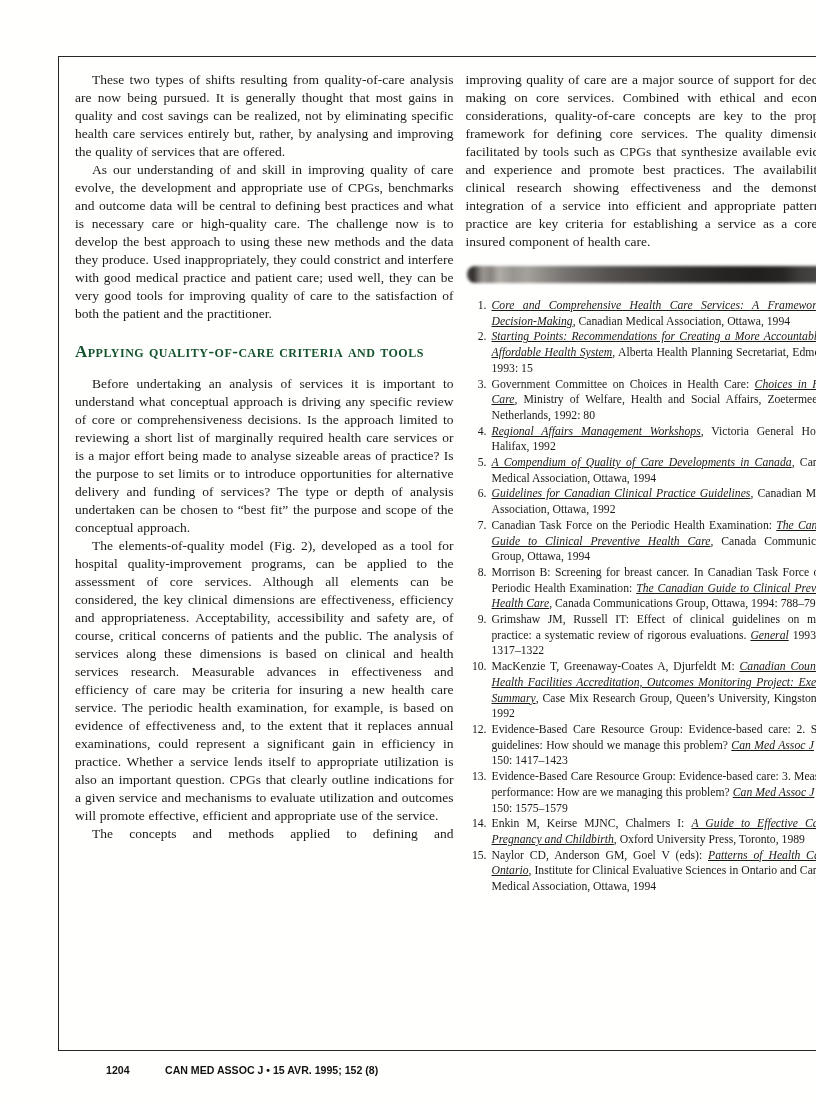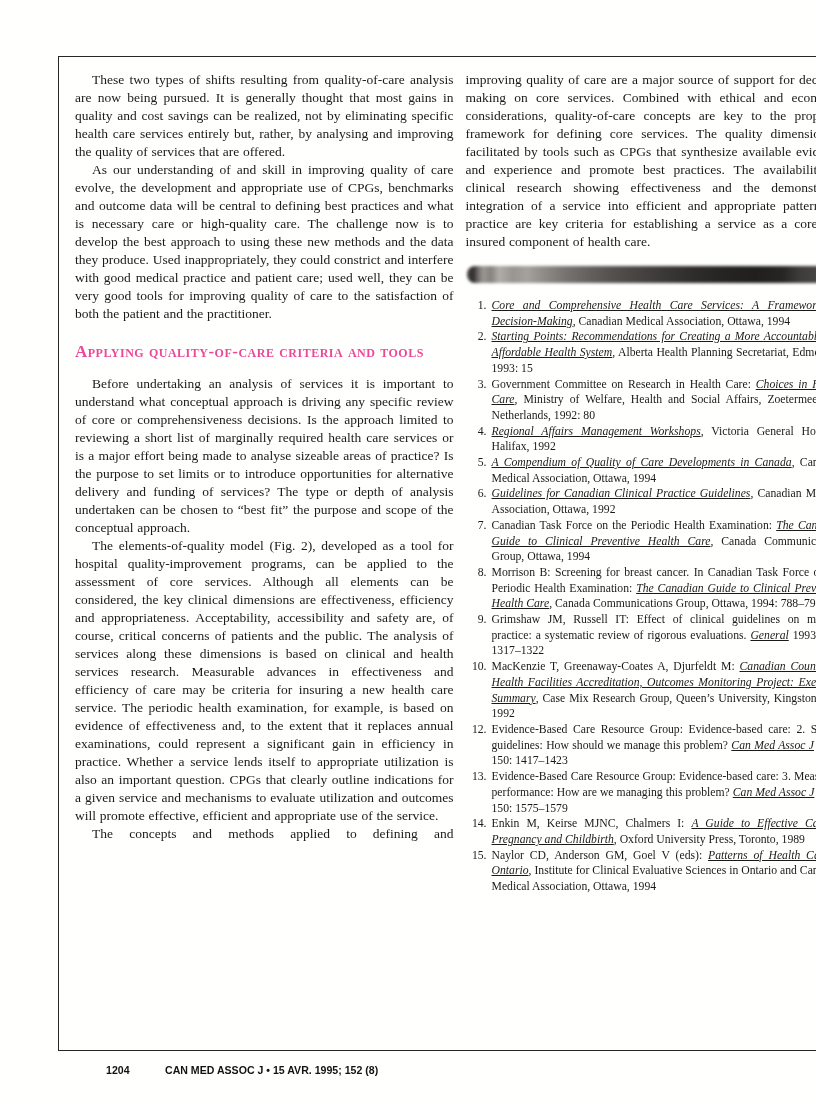--- a/index.html
+++ b/index.html
@@ -14,21 +14,21 @@
   }
   .col { flex:1 1 0; min-width:0; }
   p.body-para {
     margin:0; font-size:13.5px; line-height:18px; text-align:justify;
     word-spacing:0.4px;
   }
   .indent { text-indent:17px; }
   .fill-last { text-align-last:justify;font-family:Liberation Serif, serif; }
   h2.sc-heading {
     margin:17px 0 12px 0; font-variant:small-caps; font-weight:600;
-    font-size:17px; line-height:23px; letter-spacing:0.5px; color:#ec4899;
+    font-size:17px; line-height:23px; letter-spacing:0.5px; color:#14532d;
   }
   .smudge-bar {
     height:17px; margin:15px 3px 15px 1px; border-radius:8px;
     background:linear-gradient(90deg,
       #4a4644 0px, #2e2b29 6px, #6f6b68 11px, #9b9792 16px,
       #87827e 24px, #b0aca7 32px, #989490 46px, #a5a19c 60px,
       #8d8984 78px, #777370 98px, #666361 118px, #555250 142px,
       #484543 168px, #3a3836 198px, #2e2c2a 228px, #252422 258px,
       #201f1e 288px, #262524 316px, #3d3b39 332px, #55524f 100%);
     filter:blur(1.4px);
@@ -66,21 +66,21 @@
           <div class="ref">
             <span class="ref-num">1.</span>
             <span class="ref-text"><em>Core and Comprehensive Health Care Services: A Framework for Decision-Making</em><span>, Canadian Medical Association, Ottawa, 1994</span></span>
           </div>
           <div class="ref">
             <span class="ref-num">2.</span>
             <span class="ref-text"><em>Starting Points: Recommendations for Creating a More Accountable and Affordable Health System</em><span>, Alberta Health Planning Secretariat, Edmonton, 1993: 15</span></span>
           </div>
           <div class="ref">
             <span class="ref-num">3.</span>
-            <span class="ref-text"><span>Government Committee on Research in Health Care: </span><em>Choices in Health Care</em><span>, Ministry of Welfare, Health and Social Affairs, Zoetermeer, the Netherlands, 1992: 80</span></span>
+            <span class="ref-text"><span>Government Committee on Choices in Health Care: </span><em>Choices in Health Care</em><span>, Ministry of Welfare, Health and Social Affairs, Zoetermeer, the Netherlands, 1992: 80</span></span>
           </div>
           <div class="ref">
             <span class="ref-num">4.</span>
             <span class="ref-text"><em>Regional Affairs Management Workshops</em><span>, Victoria General Hospital, Halifax, 1992</span></span>
           </div>
           <div class="ref">
             <span class="ref-num">5.</span>
             <span class="ref-text"><em>A Compendium of Quality of Care Developments in Canada</em><span>, Canadian Medical Association, Ottawa, 1994</span></span>
           </div>
           <div class="ref">

